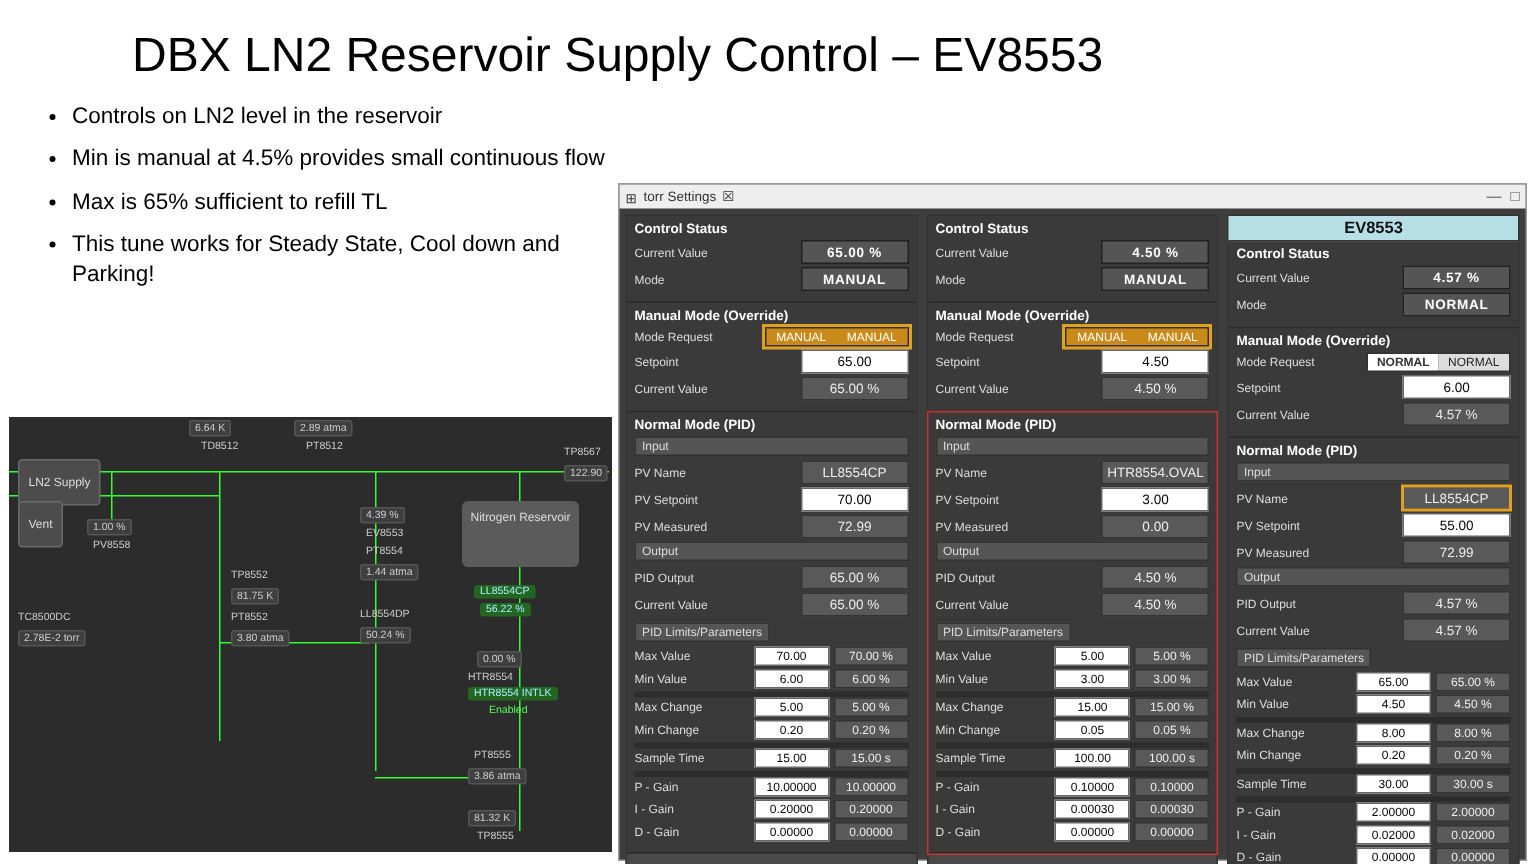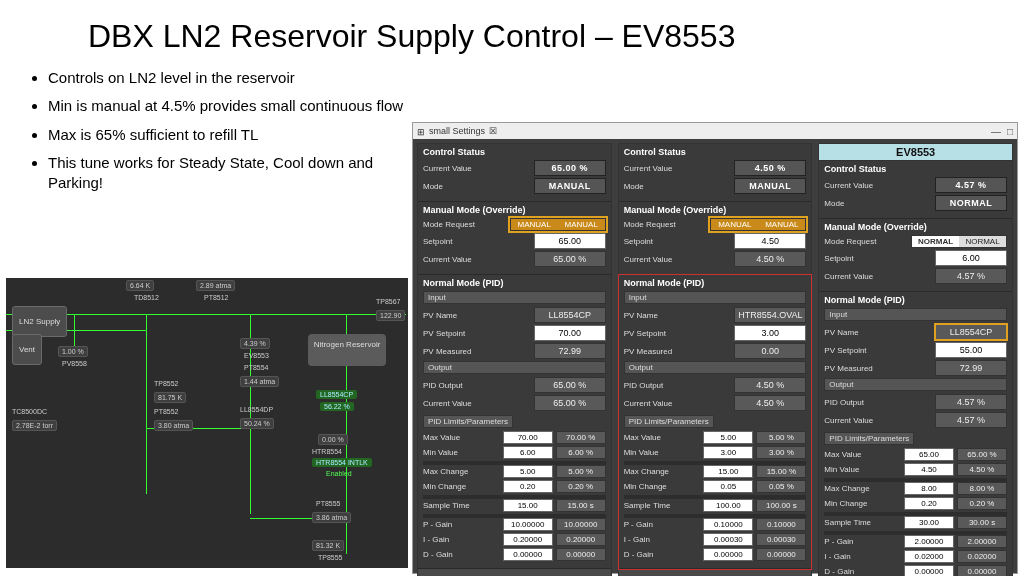--- a/index.html
+++ b/index.html
@@ -99,38 +99,38 @@
   <div class="lbl" style="top:130px;left:148px">PT8552</div>
   <div class="rd" style="top:142px;left:148px">3.80 atma</div>
 
   <div class="rd" style="top:60px;left:234px">4.39 %</div>
   <div class="lbl" style="top:74px;left:238px">EV8553</div>
   <div class="lbl" style="top:86px;left:238px">PT8554</div>
   <div class="rd" style="top:98px;left:234px">1.44 atma</div>
   <div class="lbl" style="top:128px;left:234px">LL8554DP</div>
   <div class="rd" style="top:140px;left:234px">50.24 %</div>
 
-  <div class="nitro" style="top:56px;left:302px;width:78px;height:32px;padding-top:6px">Nitrogen Reservoir</div>
+  <div class="nitro" style="top:56px;left:302px;width:78px;height:44px;padding-top:6px">Nitrogen Reservoir</div>
   <div class="greenbox" style="top:112px;left:310px">LL8554CP</div>
   <div class="greenbox" style="top:124px;left:314px">56.22 %</div>
   <div class="rd" style="top:156px;left:312px">0.00 %</div>
   <div class="lbl" style="top:170px;left:306px">HTR8554</div>
   <div class="greenbox" style="top:180px;left:306px">HTR8554 INTLK</div>
   <div class="lbl" style="top:192px;left:320px;color:#5f5">Enabled</div>
 
   <div class="lbl" style="top:222px;left:310px">PT8555</div>
   <div class="rd" style="top:234px;left:306px">3.86 atma</div>
   <div class="rd" style="top:262px;left:306px">81.32 K</div>
   <div class="lbl" style="top:276px;left:312px">TP8555</div>
 </div>
 
 <div class="win">
   <div class="win-titlebar">
     <span class="dot">⊞</span>
-    <span>small Settings</span>
+    <span>torr Settings</span>
     <span style="margin-left:4px">☒</span>
     <span class="spacer"></span>
     <span class="ctl">—</span>
     <span class="ctl">□</span>
   </div>
 
   <div class="panels">
 
     <div class="panel">
       <div class="sect">

